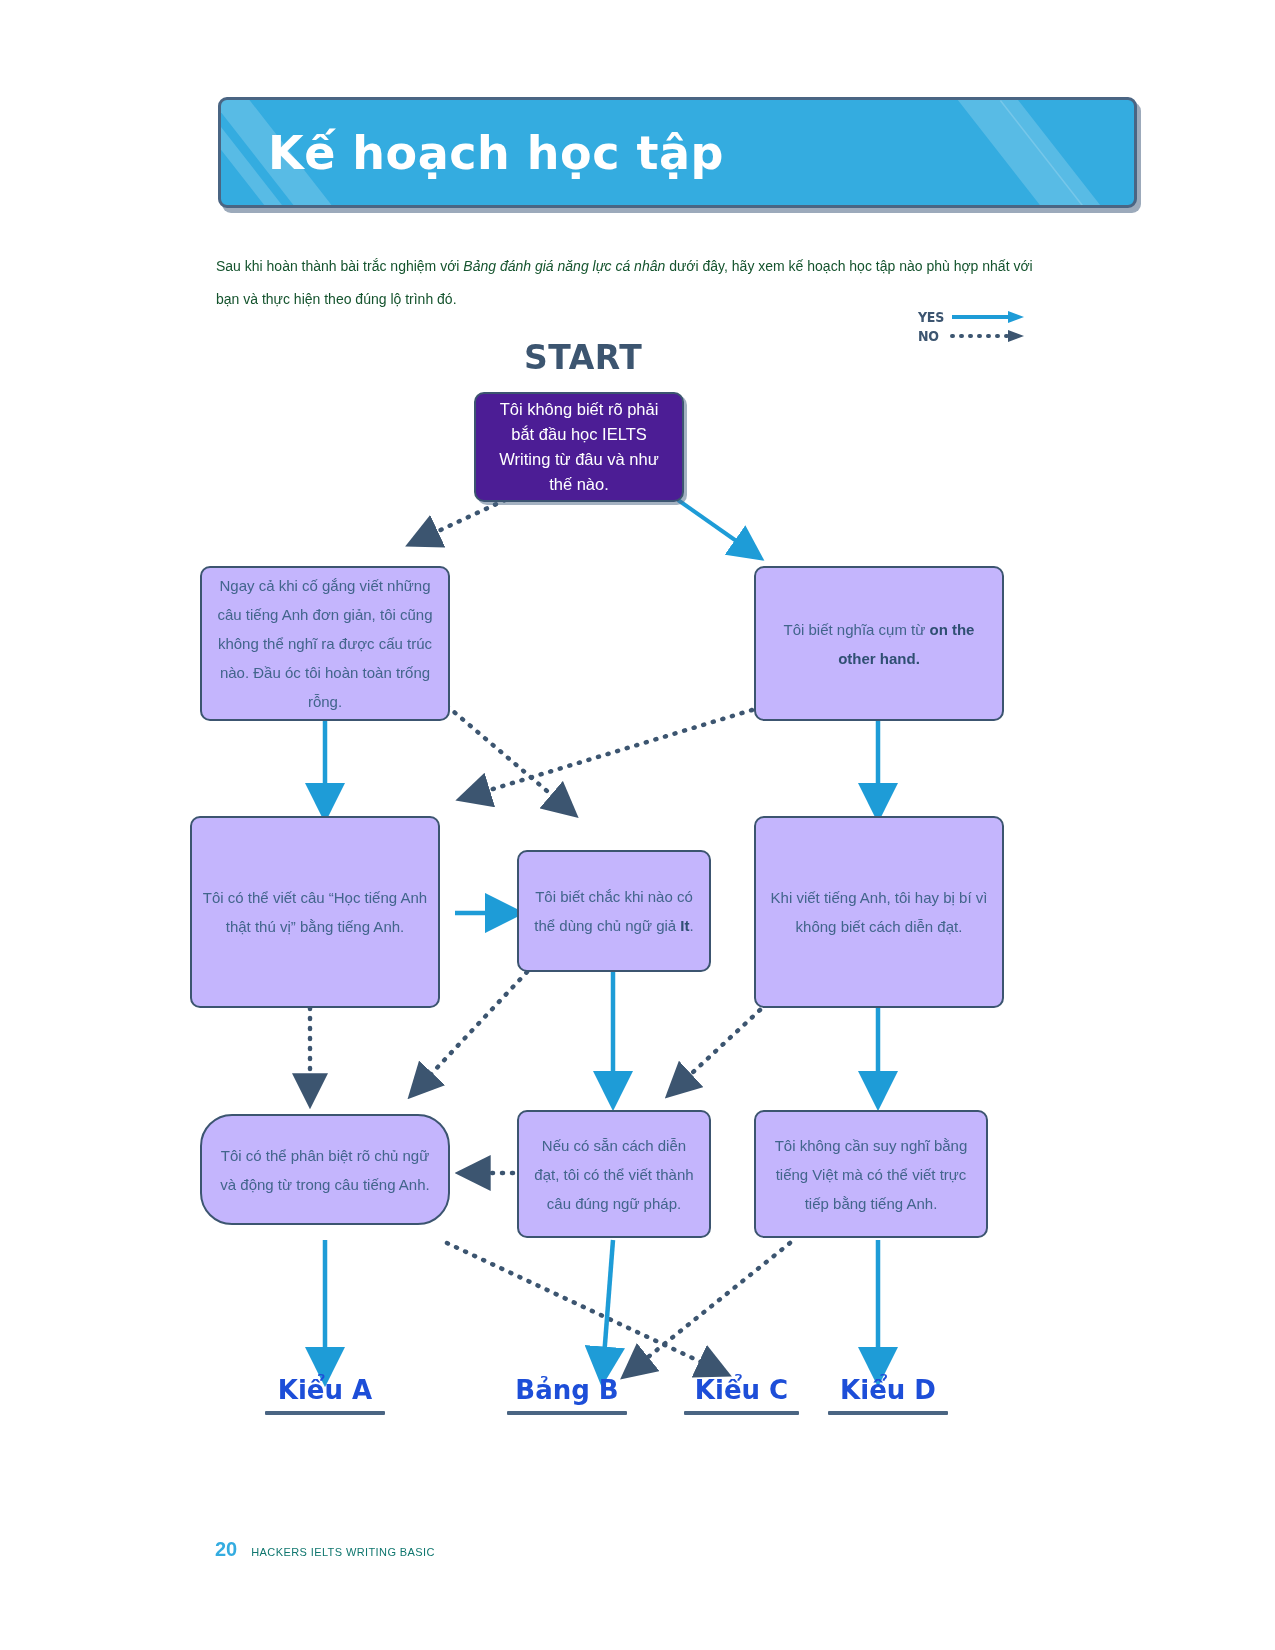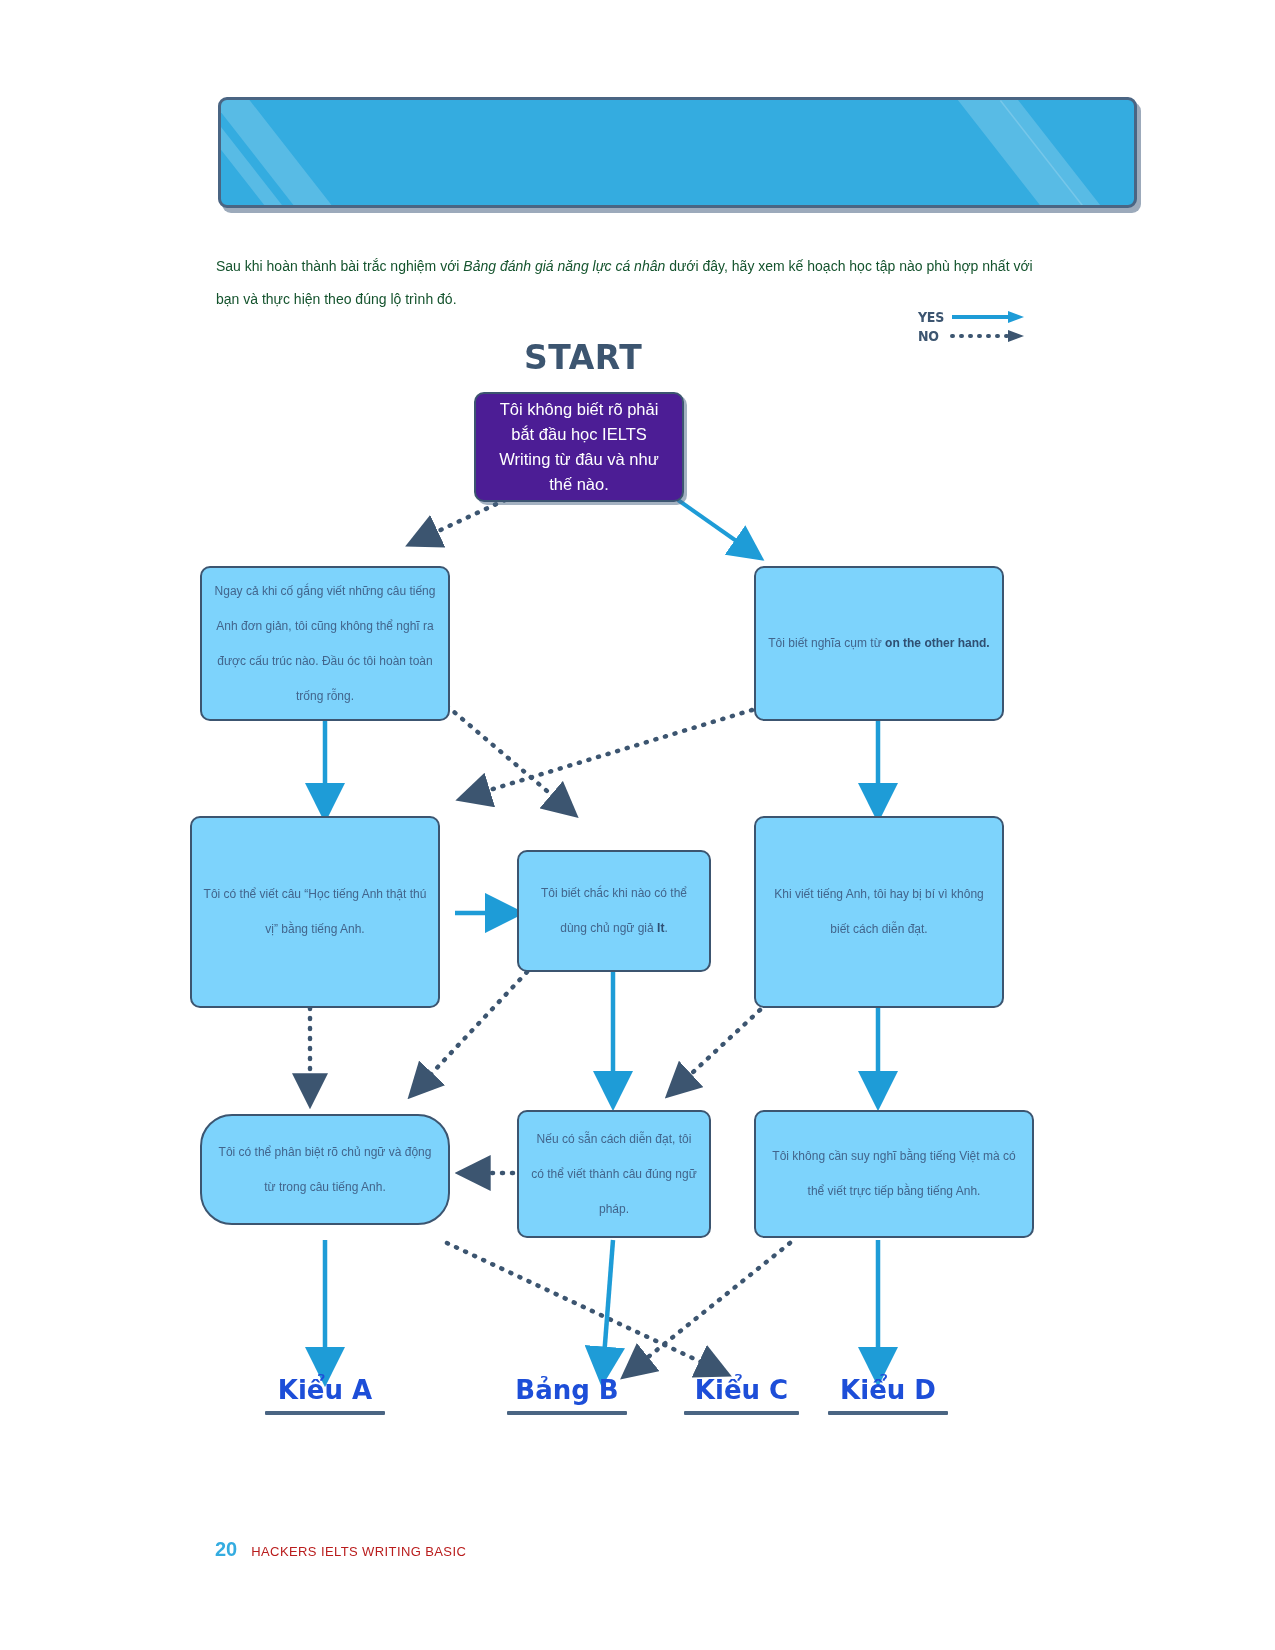--- a/index.html
+++ b/index.html
@@ -57,24 +57,24 @@
   .legend-art { flex:1; height:16px; }
 
   
   #flow { position:absolute; left:0; top:0; width:1275px; height:1650px; }
 
   
   .node {
     position:absolute;
     display:flex; align-items:center; justify-content:center;
     text-align:center;
-    font-size:12px; line-height:35px;
+    font-size:15px; line-height:29px;
     border:2.5px solid #3c5570;
     border-radius:10px;
-    background:#7dd3fc;
+    background:#c4b5fd;
     color:#42658c;
     padding:6px 10px;
     z-index:3;
   }
   .node b { font-weight:bold; color:#2f4f72; }
   .node.start-node {
     background:#4c1d95; border-color:#3c5570; color:#ffffff;
     font-size:16.5px; line-height:25px;
     box-shadow:3px 3px 0 rgba(74,101,131,0.5);
   }
@@ -91,30 +91,31 @@
     font-size:26px; font-weight:bold; color:#1d4ed8;
     font-family:"DejaVu Sans", sans-serif;
   }
   .outcome .rule {
     margin-top:6px; height:4px; background:#4a6583; border-radius:1px;
   }
 
   
   #footer { position:absolute; left:175px; top:1538px; display:flex; align-items:baseline; }
   #page-num { font-size:20px; font-weight:bold; color:#34ace0; margin-right:14px;margin-left:40px; }
-  #book-title { font-size:13px; color:#b91c1c; letter-spacing:0.4px; }
+  #book-title { font-size:11px; color:#0f766e; letter-spacing:0.4px; }
 </style>
 </head>
 <body>
 
 <div id="banner">
   <div class="stripe s1"></div>
   <div class="stripe s2"></div>
   <div class="stripe s3"></div>
   <div class="stripe s4"></div>
+  <div id="banner-title">Kế hoạch học tập</div>
 </div>
 
 <p id="intro"><span>Sau khi hoàn thành bài trắc nghiệm với </span><i>Bảng đánh giá năng lực cá nhân</i><span> dưới đây, hãy xem kế hoạch học tập nào phù hợp nhất với bạn và thực hiện theo đúng lộ trình đó.</span></p>
 
 <div id="legend">
   <div class="legend-row">
     <span class="legend-label">YES</span>
     <svg class="legend-art" viewBox="0 0 78 16">
       <line x1="2" y1="8" x2="60" y2="8" stroke="#1e9cd7" stroke-width="4"></line>
       <polygon points="58,2 74,8 58,14" fill="#1e9cd7"></polygon>
@@ -203,21 +204,21 @@
 </div>
 
 <div class="node" style="left:200px; top:1114px; width:250px; height:111px;border-radius:32px;">
   <span>Tôi có thể phân biệt rõ chủ ngữ và động từ trong câu tiếng Anh.</span>
 </div>
 
 <div class="node" style="left:517px; top:1110px; width:194px; height:128px;">
   <span>Nếu có sẵn cách diễn đạt, tôi có thể viết thành câu đúng ngữ pháp.</span>
 </div>
 
-<div class="node" style="left:754px; top:1110px; width:280px; height:128px;">
+<div class="node" style="left:754px; top:1110px; width:234px; height:128px;">
   <span>Tôi không cần suy nghĩ bằng tiếng Việt mà có thể viết trực tiếp bằng tiếng Anh.</span>
 </div>
 
 <div class="outcome" style="left:265px; top:1375px; width:120px;">
   <div class="t">Kiểu A</div>
   <div class="rule"></div>
 </div>
 <div class="outcome" style="left:507px; top:1375px; width:120px;">
   <div class="t">Bảng B</div>
   <div class="rule"></div>

